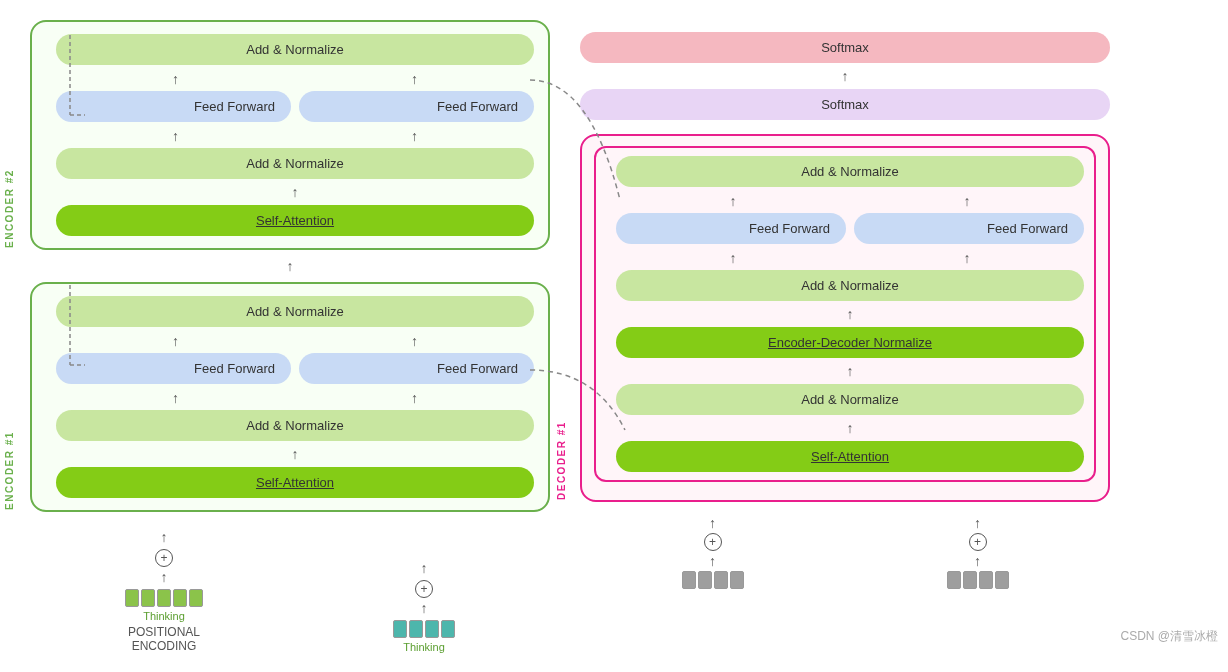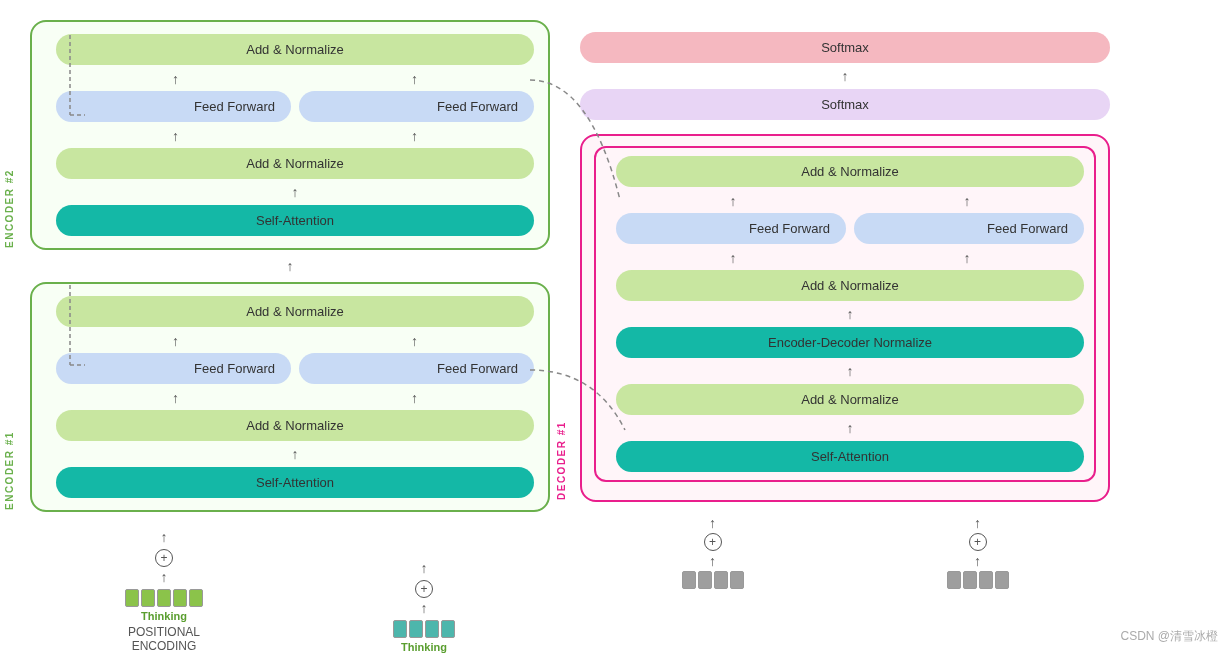--- a/index.html
+++ b/index.html
@@ -82,23 +82,24 @@
       font-size: 13px;
       font-weight: 500;
       position: relative;
     }
     .pill-green {
       background: #c8e6a0;
       color: #333;
       width: 100%;
     }
     .pill-peach {
-      background: #14b8a6;
+      background: #84cc16;
       color: #333;
       width: 100%;
+      text-decoration: underline;
     }
     .pill-blue {
       background: #c8daf5;
       color: #333;
       width: 45%;
     }
     .pill-pink-top {
       background: #f5c5d0;
       color: #333;
       width: 100%;
@@ -146,21 +147,21 @@
       position: relative;
     }
     .input-item {
       display: flex;
       flex-direction: column;
       align-items: center;
       gap: 3px;
     }
     .input-label {
       font-size: 11px;
-      font-weight: bold;
+      font-weight: normal;
     }
     .input-label-green { color: #5a9e2f; }
     .input-embedding {
       display: flex;
       gap: 2px;
     }
     .embed-cell {
       width: 14px;
       height: 18px;
       border: 1px solid #999;

